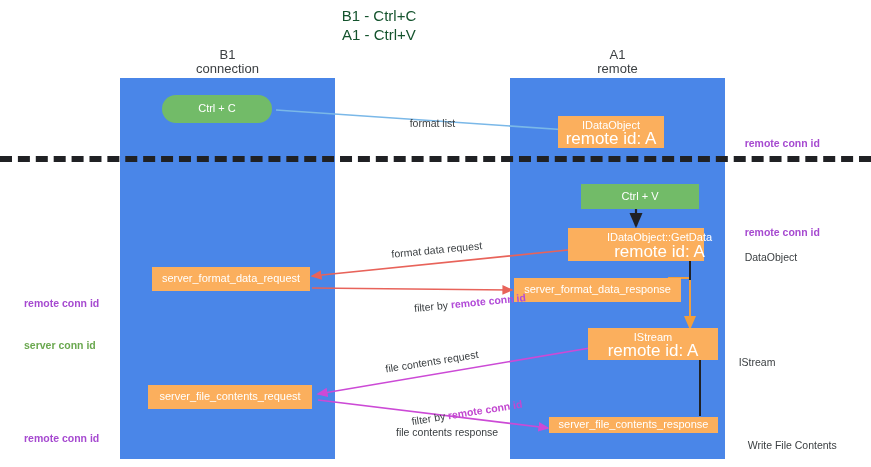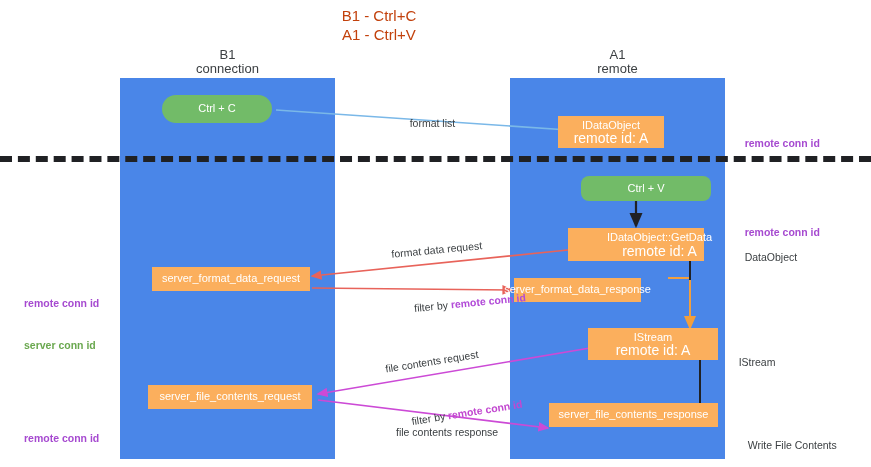--- a/index.html
+++ b/index.html
@@ -23,21 +23,21 @@
   }
   .abs { position: absolute; }
 
   
   .title {
     left: 0; top: 6px;
     width: 758px;
     text-align: center;
     font-size: 15px;
     line-height: 19px;
-    color: #c2410c;
+    color: #14532d;
     white-space: pre;
   }
 
   
   .col-head {
     font-size: 13px;
     line-height: 14px;
     text-align: center;
     color: #3c4043;
     white-space: pre;
@@ -56,21 +56,21 @@
     align-items: center;
     justify-content: center;
     text-align: center;
     font-size: 11px;
     line-height: 13.5px;
     color: #ffffff;
     white-space: pre;
   }
   .box.green { background: #6aa84f; background: #72bb68; }
   .box.orange { background: #fbaf5d; }
-  .box .l2 { font-size: 14px; }
+  .box .l2 { font-size: 17px; }
 
   
   .edge-label {
     font-size: 10.5px;
     line-height: 14px;
     color: #3c4043;
     white-space: pre;
   }
   .edge-label .hl-purple { color: #b24bd8; font-weight: bold; }
   .edge-label .hl-pink { color: #c248d0; font-weight: bold; }
@@ -159,47 +159,47 @@
 
   <div class="abs box green" style="left:162px; top:95px; width:110px; height:28px;border-radius:14px;">
     <span>Ctrl + C</span>
   </div>
 
   <div class="abs box orange" style="left:558px; top:116px; width:106px; height:32px;">
     <span>IDataObject</span>
     <span class="l2">remote id: A</span>
   </div>
 
-  <div class="abs box green" style="left:581px; top:176px; width:130px; height:25px;border-radius:8px;">
+  <div class="abs box green" style="left:581px; top:184px; width:118px; height:25px;">
     <span>Ctrl + V</span>
   </div>
 
   <div class="abs box orange" style="left:568px; top:228px; width:136px; height:33px;padding-left:47px;">
     <span>IDataObject::GetData</span>
     <span class="l2">remote id: A</span>
   </div>
 
   <div class="abs box orange" style="left:152px; top:267px; width:158px; height:24px;">
     <span>server_format_data_request</span>
   </div>
 
-  <div class="abs box orange" style="left:514px; top:278px; width:127px; height:24px;">
+  <div class="abs box orange" style="left:514px; top:278px; width:167px; height:24px;">
     <span>server_format_data_response</span>
   </div>
 
   <div class="abs box orange" style="left:588px; top:328px; width:130px; height:32px;">
     <span>IStream</span>
     <span class="l2">remote id: A</span>
   </div>
 
   <div class="abs box orange" style="left:148px; top:385px; width:164px; height:24px;">
     <span>server_file_contents_request</span>
   </div>
 
-  <div class="abs box orange" style="left:549px; top:403px; width:169px; height:24px;">
+  <div class="abs box orange" style="left:549px; top:417px; width:169px; height:16px;">
     <span>server_file_contents_response</span>
   </div>
 
   <div class="abs edge-label" style="left:398px; top:102px;">
     <span>format list</span>
   </div>
 
   <div class="abs edge-label" style="left:388px; top:219px; transform:rotate(-5.5deg); transform-origin:left top;">
     <div>format data request</div>
     <div>

